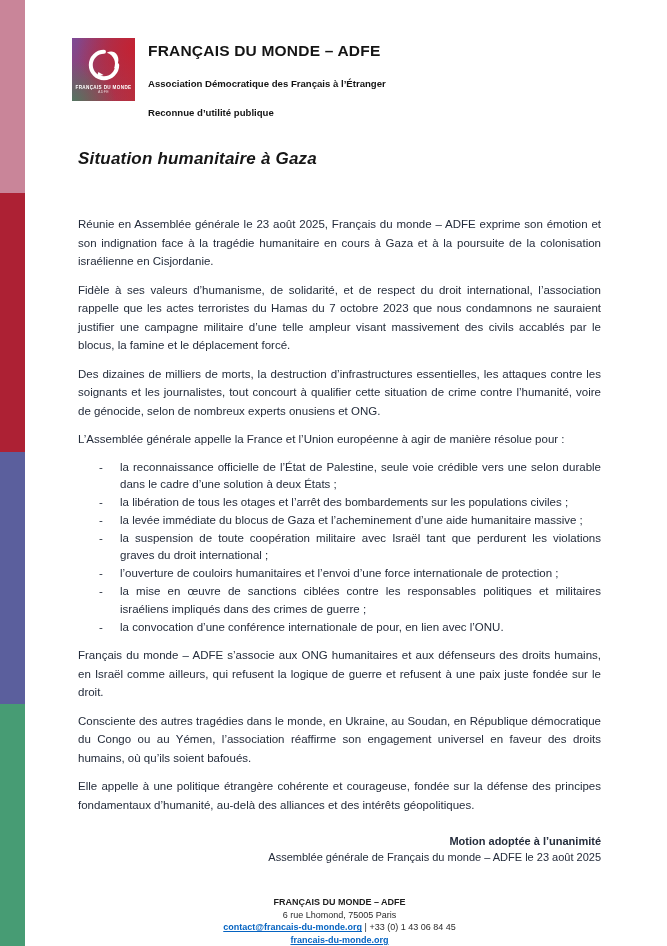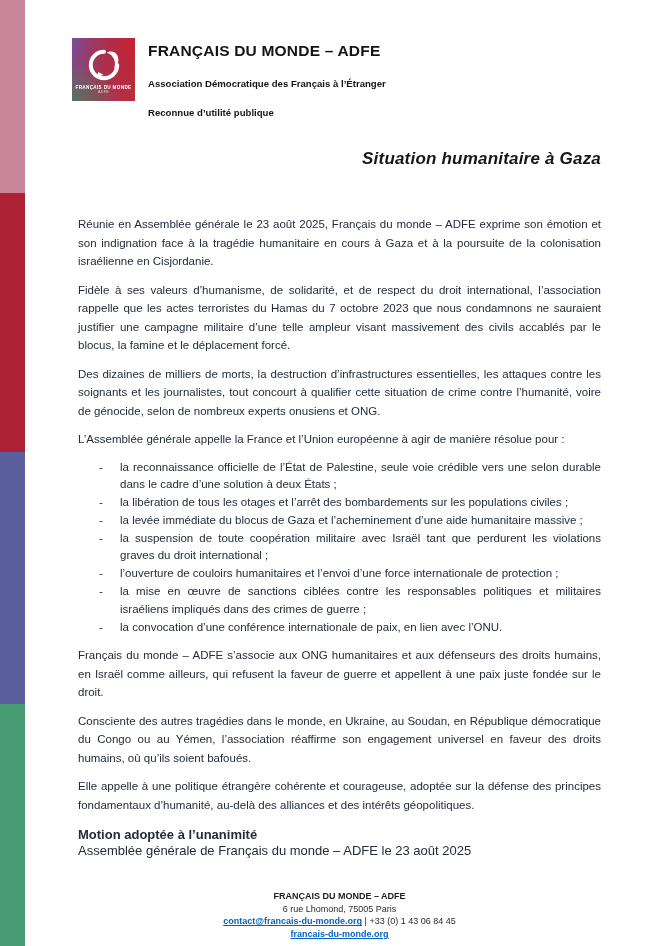--- a/index.html
+++ b/index.html
@@ -75,21 +75,21 @@
   .org-sub {
     font-size: 9.6px;
     font-weight: bold;
     color: #141414;
     margin-top: 18px;
   }
 
   
   .doc-title {
     margin: 31px 0 0;
-    text-align: right;
+    text-align: left;
     font-size: 17px;
     font-weight: bold;
     font-style: italic;
     color: #161616;
     letter-spacing: 0.2px;
   }
 
   
   .body-text {
     margin-top: 46px;
@@ -102,22 +102,23 @@
   .list-item { display: flex; line-height: 17.8px; }
   .dash {
     flex: none;
     width: 21px;
     margin-left: 21px;
   }
   .li-text { flex: 1; text-align: justify; }
 
   
   .adoption {
-    margin-top: 13px;
-    font-size: 13px;
+    margin-top: 19px;
+    text-align: right;
+    font-size: 11px;
     line-height: 16px;
   }
   .adoption-line1 { font-weight: bold; }
 
   
   .page-footer {
     margin-top: 31px;
     text-align: center;
     font-size: 9px;
     line-height: 12.5px;
@@ -190,27 +191,27 @@
         <div class="list-item">
           <span class="dash">-</span>
           <span class="li-text">l’ouverture de couloirs humanitaires et l’envoi d’une force internationale de protection ;</span>
         </div>
         <div class="list-item">
           <span class="dash">-</span>
           <span class="li-text">la mise en œuvre de sanctions ciblées contre les responsables politiques et militaires israéliens impliqués dans des crimes de guerre ;</span>
         </div>
         <div class="list-item">
           <span class="dash">-</span>
-          <span class="li-text">la convocation d’une conférence internationale de paix, en lien avec l’ONU.</span>
-        </div>
-      </div>
-
-      <p>Français du monde – ADFE s’associe aux ONG humanitaires et aux défenseurs des droits humains, en Israël comme ailleurs, qui refusent la faveur de guerre et appellent à une paix juste fondée sur le droit.</p>
+          <span class="li-text">la convocation d’une conférence internationale de pour, en lien avec l’ONU.</span>
+        </div>
+      </div>
+
+      <p>Français du monde – ADFE s’associe aux ONG humanitaires et aux défenseurs des droits humains, en Israël comme ailleurs, qui refusent la logique de guerre et refusent à une paix juste fondée sur le droit.</p>
       <p>Consciente des autres tragédies dans le monde, en Ukraine, au Soudan, en République démocratique du Congo ou au Yémen, l’association réaffirme son engagement universel en faveur des droits humains, où qu’ils soient bafoués.</p>
-      <p>Elle appelle à une politique étrangère cohérente et courageuse, adoptée sur la défense des principes fondamentaux d’humanité, au-delà des alliances et des intérêts géopolitiques.</p>
+      <p>Elle appelle à une politique étrangère cohérente et courageuse, fondée sur la défense des principes fondamentaux d’humanité, au-delà des alliances et des intérêts géopolitiques.</p>
     </div>
 
     <div class="adoption">
       <div class="adoption-line1">Motion adoptée à l’unanimité</div>
       <div class="adoption-line2">Assemblée générale de Français du monde – ADFE le 23 août 2025</div>
     </div>
 
     <div class="page-footer">
       <div class="footer-org">FRANÇAIS DU MONDE – ADFE</div>
       <div>6 rue Lhomond, 75005 Paris</div>

